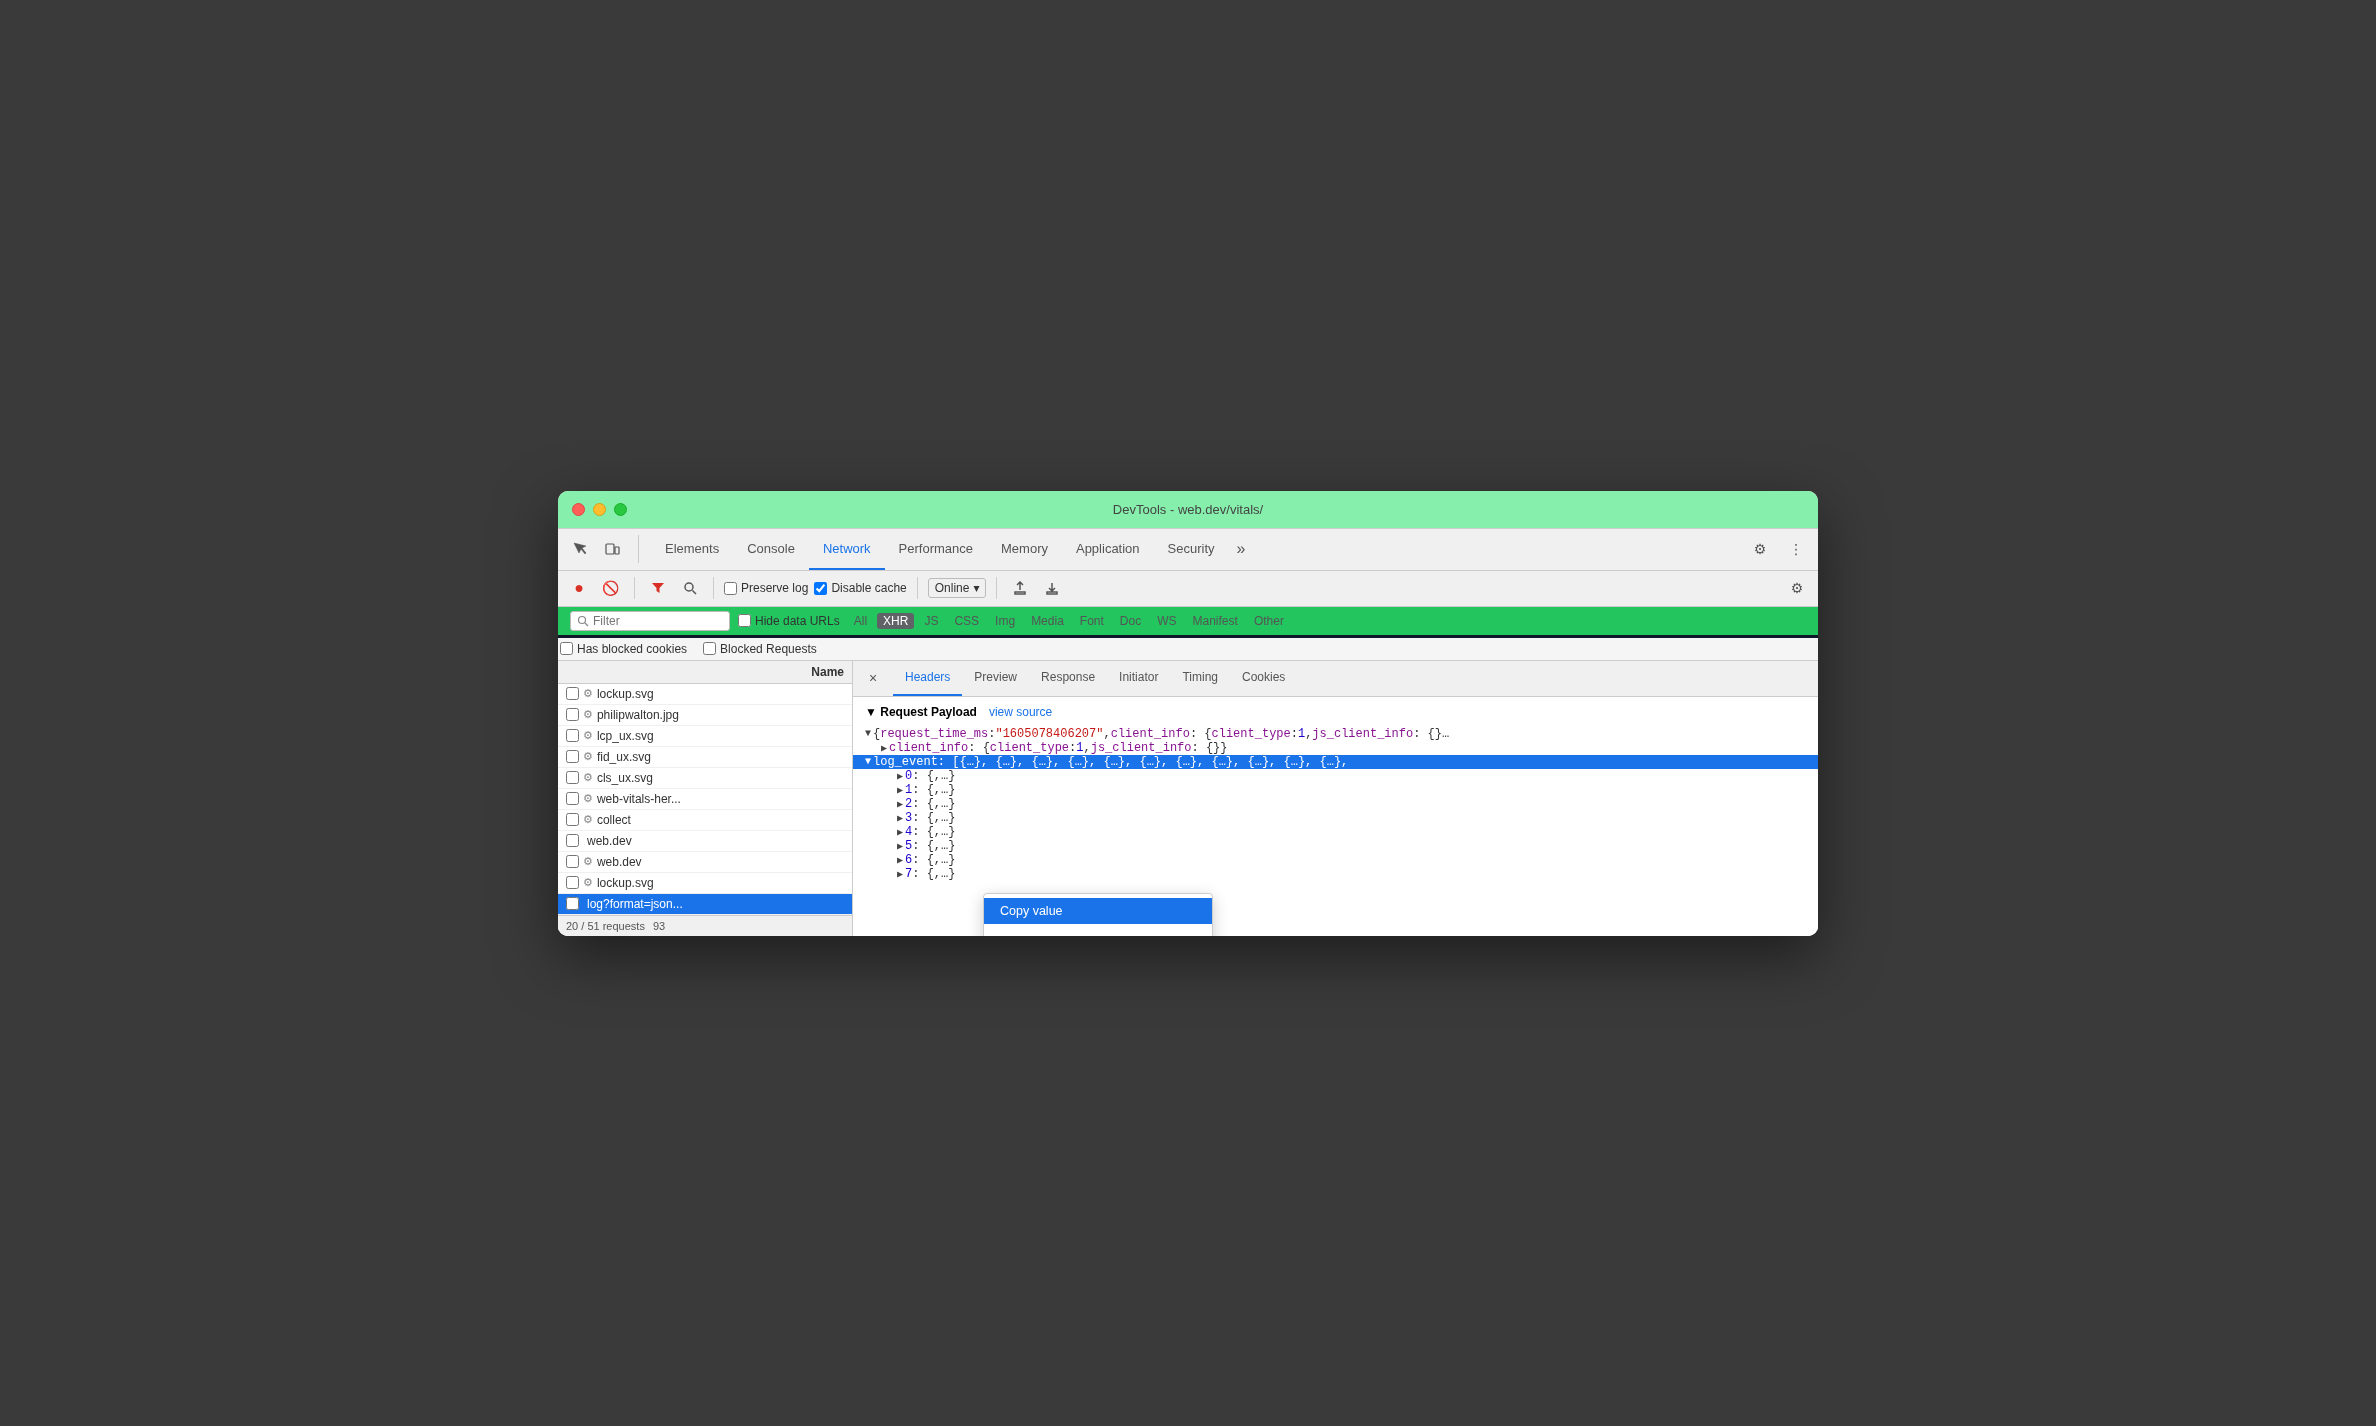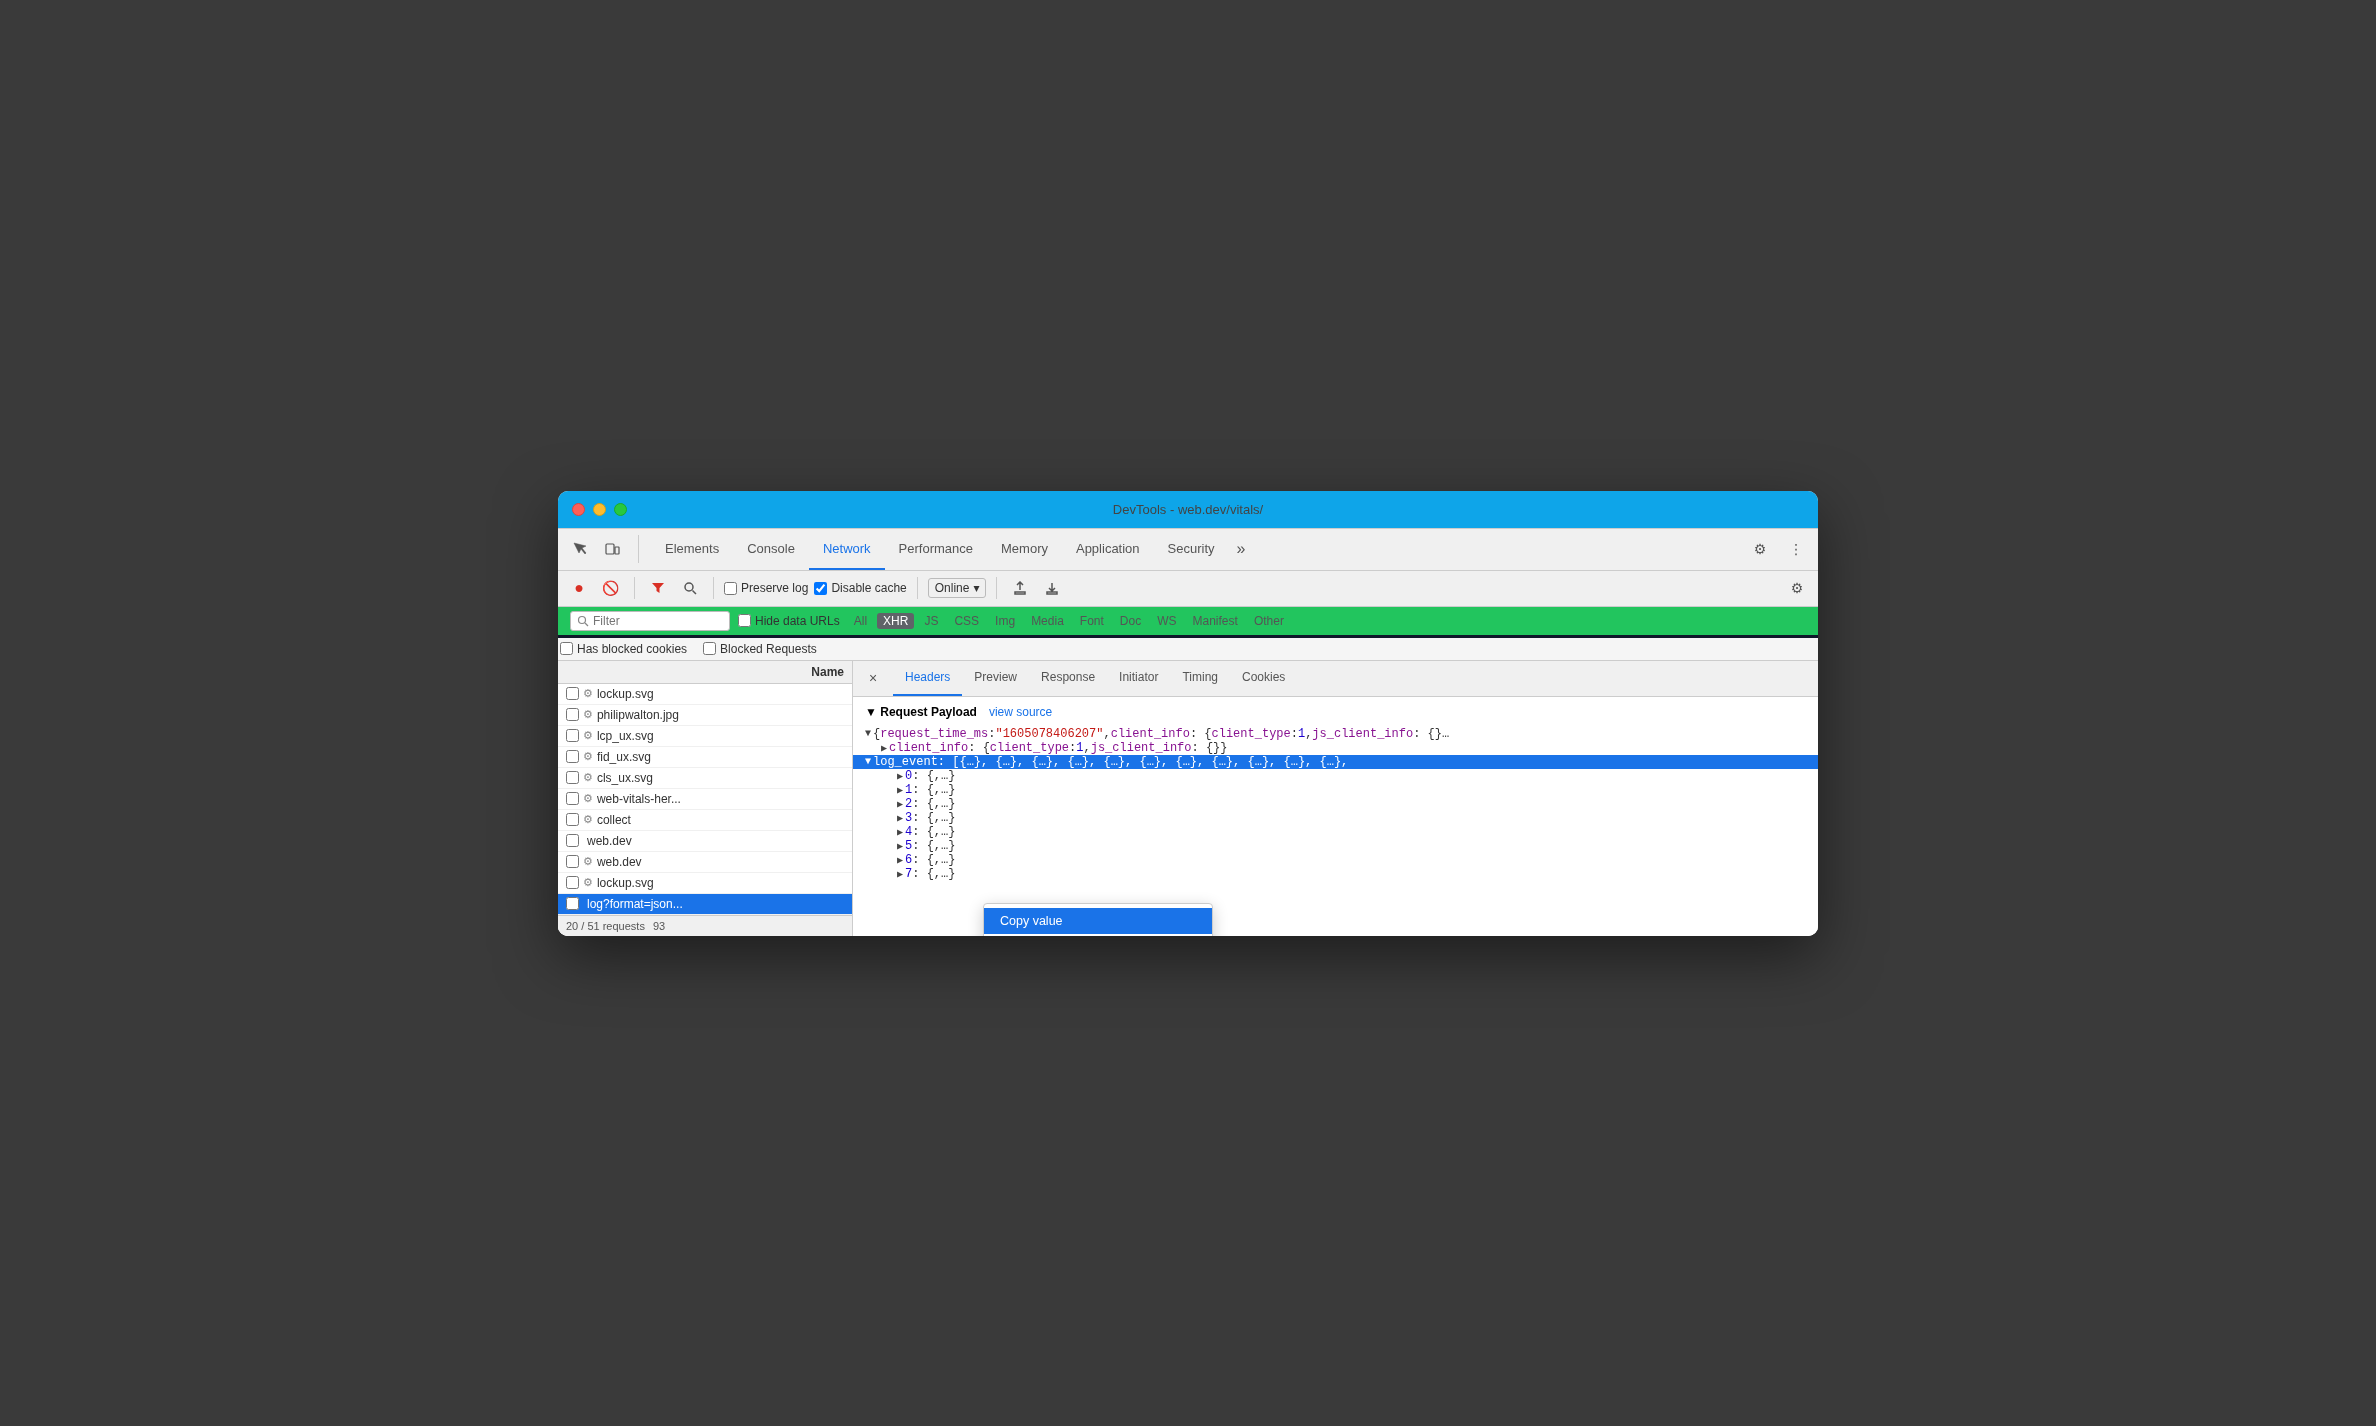--- a/index.html
+++ b/index.html
@@ -12,21 +12,21 @@
       font-family: -apple-system, BlinkMacSystemFont, 'Segoe UI', sans-serif;
     }
     .window {
       width: 1260px;
       background: #f5f5f5;
       border-radius: 10px;
       box-shadow: 0 20px 60px rgba(0,0,0,0.5);
       overflow: hidden;
     }
     .titlebar {
-      background: #0ea5e9;
+      background: #86efac;
       height: 38px;
       display: flex;
       align-items: center;
       padding: 0 14px;
       border-bottom: 1px solid #ccc;
       position: relative;
     }
     .titlebar-title {
       position: absolute;
       left: 50%;
@@ -358,21 +358,21 @@
       padding: 0 12px;
     }
     .json-row.selected-row * { color: #fff !important; }
 
     .indent-1 { padding-left: 16px; }
     .indent-2 { padding-left: 32px; }
 
     
     .context-menu {
       position: absolute;
-      top: 148px;
+      top: 138px;
       left: 130px;
       background: #fff;
       border: 1px solid #ccc;
       border-radius: 4px;
       box-shadow: 0 4px 16px rgba(0,0,0,0.2);
       width: 230px;
       z-index: 100;
       padding: 4px 0;
     }
     .ctx-item {

